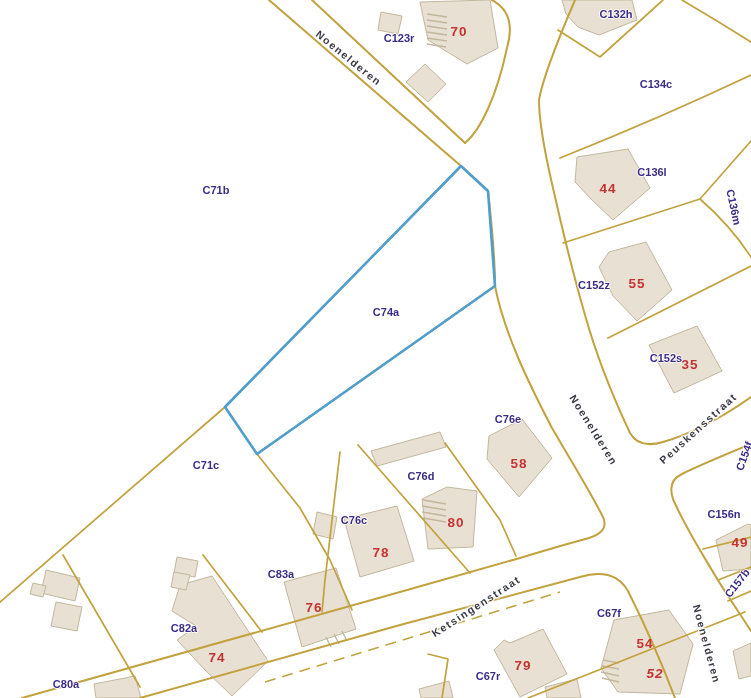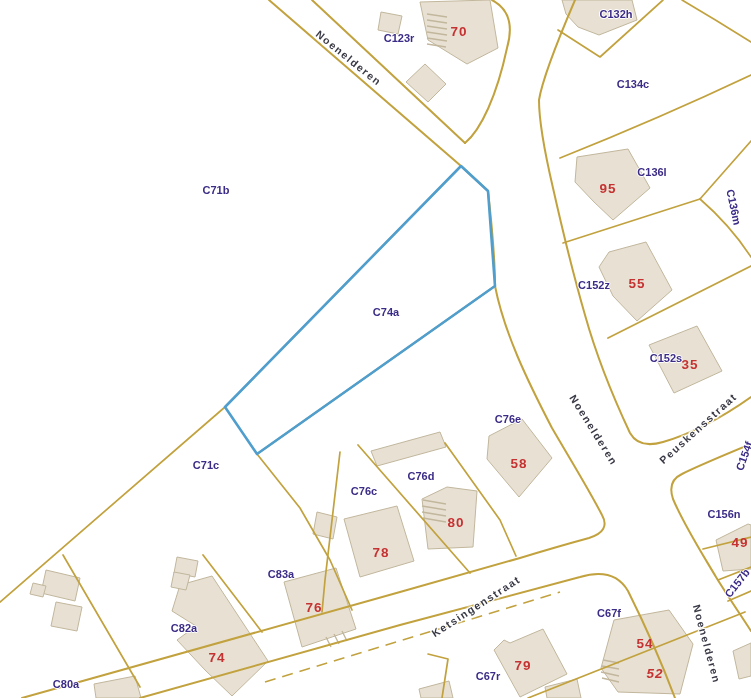--- a/index.html
+++ b/index.html
@@ -101,41 +101,41 @@
   </svg>
 
   <div id="labels">
       <div class="lbl street" style="left: 349px; top: 58px; transform: translate(-50%, -50%) rotate(39deg);">Noenelderen</div>
       <div class="lbl street" style="left: 594px; top: 430px; transform: translate(-50%, -50%) rotate(58deg);">Noenelderen</div>
       <div class="lbl street" style="left: 707px; top: 644px; transform: translate(-50%, -50%) rotate(75deg);">Noenelderen</div>
       <div class="lbl street" style="left: 476px; top: 606px; transform: translate(-50%, -50%) rotate(-33deg);">Ketsingenstraat</div>
       <div class="lbl street" style="left: 698px; top: 428px; transform: translate(-50%, -50%) rotate(-42deg);">Peuskensstraat</div>
       <div class="lbl parcel" style="left: 399px; top: 38px; transform: translate(-50%, -50%) rotate(0deg);">C123r</div>
       <div class="lbl parcel" style="left: 616px; top: 14px; transform: translate(-50%, -50%) rotate(0deg);">C132h</div>
-      <div class="lbl parcel" style="left: 633px; top: 84px; transform: translate(-50%, -50%) rotate(0deg);">C134c</div>
+      <div class="lbl parcel" style="left: 656px; top: 84px; transform: translate(-50%, -50%) rotate(0deg);">C134c</div>
       <div class="lbl parcel" style="left: 652px; top: 172px; transform: translate(-50%, -50%) rotate(0deg);">C136l</div>
       <div class="lbl parcel" style="left: 734px; top: 207px; transform: translate(-50%, -50%) rotate(78deg);">C136m</div>
       <div class="lbl parcel" style="left: 594px; top: 285px; transform: translate(-50%, -50%) rotate(0deg);">C152z</div>
       <div class="lbl parcel" style="left: 666px; top: 358px; transform: translate(-50%, -50%) rotate(0deg);">C152s</div>
       <div class="lbl parcel" style="left: 216px; top: 190px; transform: translate(-50%, -50%) rotate(0deg);">C71b</div>
       <div class="lbl parcel" style="left: 386px; top: 312px; transform: translate(-50%, -50%) rotate(0deg);">C74a</div>
       <div class="lbl parcel" style="left: 206px; top: 465px; transform: translate(-50%, -50%) rotate(0deg);">C71c</div>
       <div class="lbl parcel" style="left: 494px; top: 419px; transform: translate(-50%, -50%) rotate(0deg); margin-left: 14px;">C76e</div>
       <div class="lbl parcel" style="left: 421px; top: 476px; transform: translate(-50%, -50%) rotate(0deg);">C76d</div>
-      <div class="lbl parcel" style="left: 354px; top: 491px; transform: translate(-50%, -50%) rotate(0deg); padding-left: 20px;">C76c</div>
+      <div class="lbl parcel" style="left: 354px; top: 520px; transform: translate(-50%, -50%) rotate(0deg);">C76c</div>
       <div class="lbl parcel" style="left: 281px; top: 574px; transform: translate(-50%, -50%) rotate(0deg);">C83a</div>
       <div class="lbl parcel" style="left: 184px; top: 628px; transform: translate(-50%, -50%) rotate(0deg);">C82a</div>
       <div class="lbl parcel" style="left: 66px; top: 684px; transform: translate(-50%, -50%) rotate(0deg);">C80a</div>
       <div class="lbl parcel" style="left: 609px; top: 613px; transform: translate(-50%, -50%) rotate(0deg);">C67f</div>
       <div class="lbl parcel" style="left: 488px; top: 676px; transform: translate(-50%, -50%) rotate(0deg);">C67r</div>
       <div class="lbl parcel" style="left: 724px; top: 514px; transform: translate(-50%, -50%) rotate(0deg);">C156n</div>
       <div class="lbl parcel" style="left: 744px; top: 456px; transform: translate(-50%, -50%) rotate(-70deg);">C154f</div>
       <div class="lbl parcel" style="left: 737px; top: 583px; transform: translate(-50%, -50%) rotate(-52deg);">C157b</div>
       <div class="lbl hnum" style="left: 459px; top: 31px; transform: translate(-50%, -50%) rotate(0deg);">70</div>
-      <div class="lbl hnum" style="left: 608px; top: 188px; transform: translate(-50%, -50%) rotate(0deg);">95</div>
+      <div class="lbl hnum" style="left: 608px; top: 188px; transform: translate(-50%, -50%) rotate(0deg);">44</div>
       <div class="lbl hnum" style="left: 637px; top: 283px; transform: translate(-50%, -50%) rotate(0deg);">55</div>
       <div class="lbl hnum" style="left: 690px; top: 364px; transform: translate(-50%, -50%) rotate(0deg);">35</div>
       <div class="lbl hnum" style="left: 519px; top: 463px; transform: translate(-50%, -50%) rotate(0deg);">58</div>
       <div class="lbl hnum" style="left: 456px; top: 522px; transform: translate(-50%, -50%) rotate(0deg);">80</div>
       <div class="lbl hnum" style="left: 381px; top: 552px; transform: translate(-50%, -50%) rotate(0deg);">78</div>
       <div class="lbl hnum" style="left: 314px; top: 607px; transform: translate(-50%, -50%) rotate(0deg);">76</div>
       <div class="lbl hnum" style="left: 217px; top: 657px; transform: translate(-50%, -50%) rotate(0deg);">74</div>
       <div class="lbl hnum" style="left: 523px; top: 665px; transform: translate(-50%, -50%) rotate(0deg); text-align: right;">79</div>
       <div class="lbl hnum" style="left: 645px; top: 643px; transform: translate(-50%, -50%) rotate(0deg);">54</div>
       <div class="lbl hnum" style="left: 655px; top: 673px; transform: translate(-50%, -50%) rotate(0deg); font-style: italic;">52</div>

